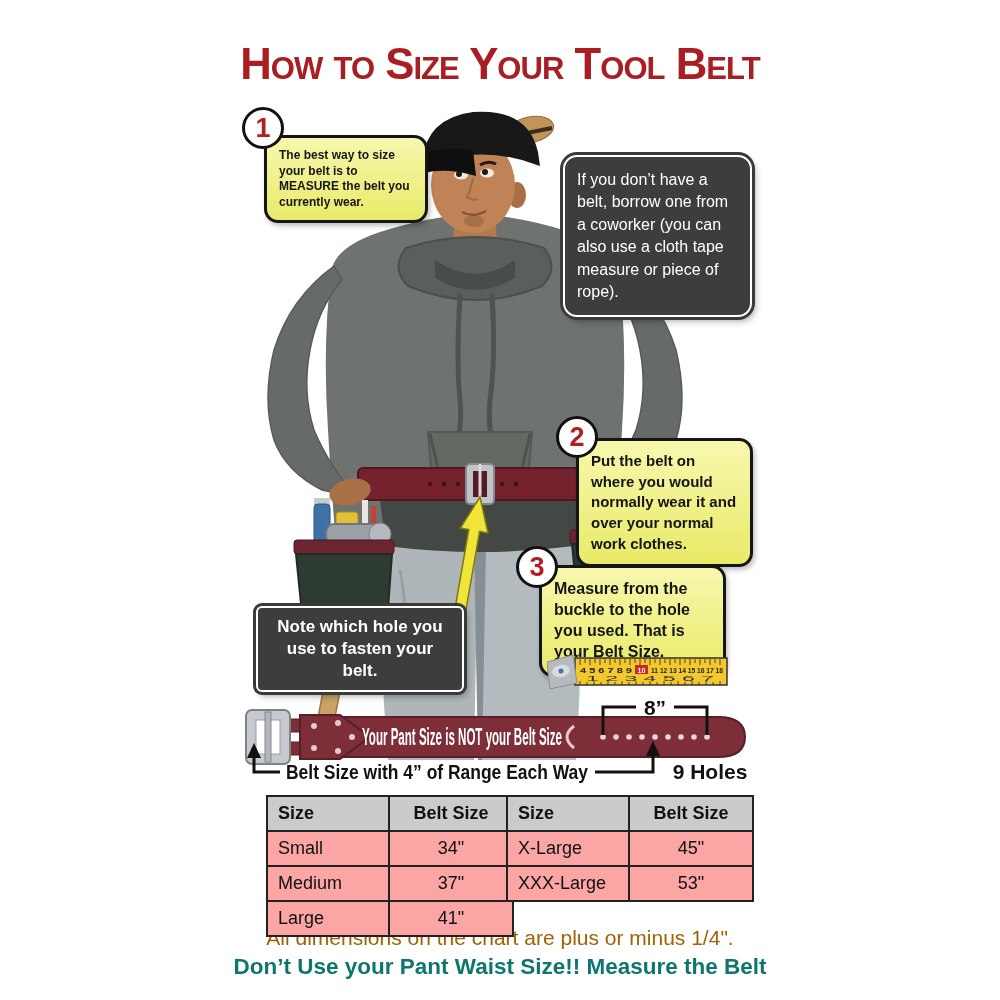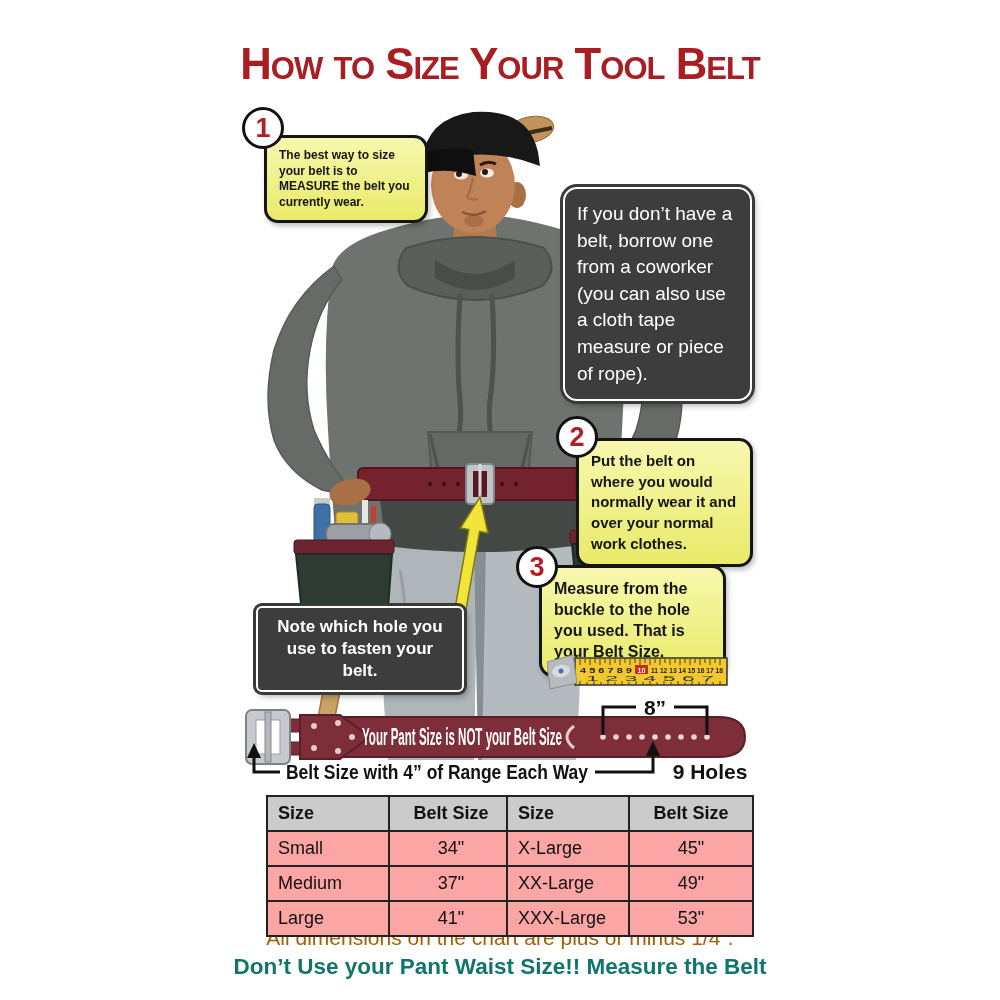--- a/index.html
+++ b/index.html
@@ -19,21 +19,21 @@
            border:3px solid #151515;border-radius:14px;box-sizing:border-box;
            padding:10px 12px;font-weight:bold;color:#151515;z-index:5;
            box-shadow:2px 3px 5px rgba(0,0,0,.25);}
   .callout1{left:264px;top:135px;width:164px;font-size:12px;line-height:1.3;}
   .callout2{left:576px;top:438px;width:177px;font-size:15px;line-height:1.38;}
   .callout3{left:539px;top:565px;width:187px;height:112px;font-size:16px;line-height:1.32;}
 
   .darkbox{position:absolute;background:#3d3d3d;border:2px solid #fff;border-radius:14px;
            box-shadow:0 0 0 3px #3a3a3a,3px 4px 7px rgba(0,0,0,.35);
            color:#fff;box-sizing:border-box;z-index:5;}
-  .tip{left:563px;top:155px;width:189px;padding:12px 12px;font-size:19px;line-height:1.4;margin-top:32px;}
+  .tip{left:563px;top:155px;width:189px;padding:12px 12px;font-size:16px;line-height:1.4;}
   .note{left:256px;top:606px;width:208px;padding:8px 10px;font-size:17px;font-weight:bold;
         text-align:center;line-height:1.3;border-radius:6px;}
 
   .man-svg{position:absolute;left:230px;top:100px;z-index:1;}
   .belt-svg{position:absolute;left:240px;top:690px;z-index:3;}
   .tape-svg{position:absolute;left:547px;top:652px;z-index:7;}
 
   table.sizes{position:absolute;border-collapse:collapse;font-size:18px;z-index:4;background:#fca5a5;}
   table.sizes th,table.sizes td{border:2px solid #222;padding:4px 10px;height:25px;}
   table.sizes th{background:#cbcbcb;font-weight:bold;text-align:left;}
@@ -243,24 +243,20 @@
     <tbody>
         <tr>
       <th class="col-size">Size</th>
       <th class="col-belt">Belt Size</th>
     </tr>
     <tr>
       <td>X-Large</td>
       <td>45"</td>
     </tr>
     <tr>
-      <td>XX-Large</td>
-      <td>49"</td>
-    </tr>
-    <tr>
       <td>XXX-Large</td>
       <td>53"</td>
     </tr>
   </tbody>
     </table>
 
   <div class="footnote">All dimensions on the chart are plus or minus 1/4".</div>
   <div class="warning">Don’t Use your Pant Waist Size!! Measure the Belt</div>
 
 </div>

